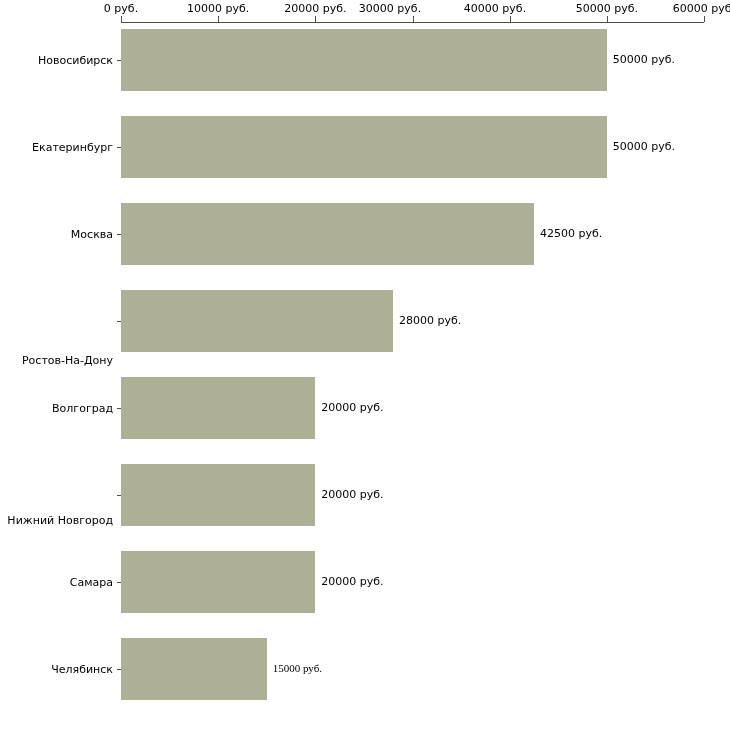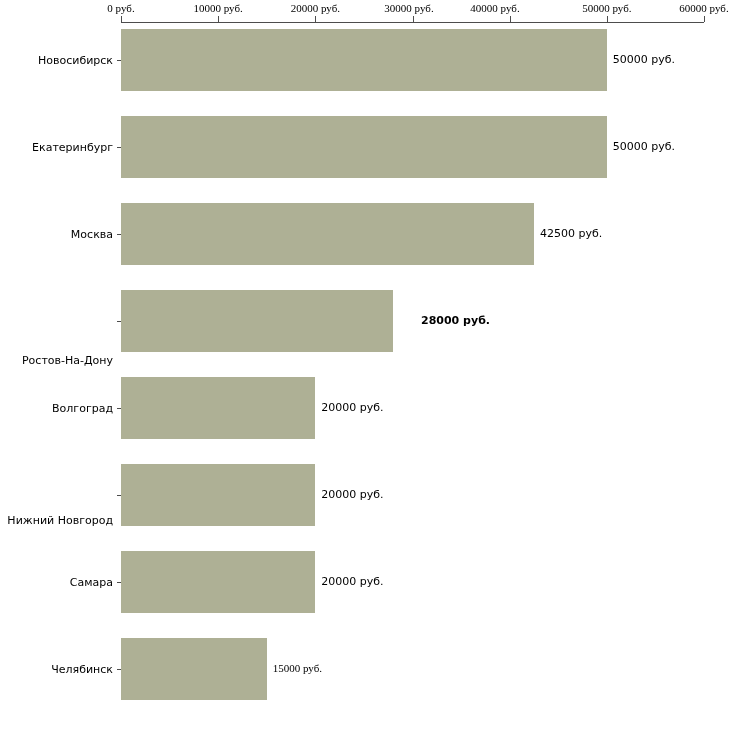--- a/index.html
+++ b/index.html
@@ -34,21 +34,20 @@
     background: #4d4d4d;
   }
   .tick-label {
     position: absolute;
     top: 2px;
     font-size: 11px;
     color: #000000;
     white-space: nowrap;
     transform: translateX(-50%);
     text-align: right;
-    font-family: Liberation Serif, serif;
   }
   .bar {
     position: absolute;
     left: 121px;
     background: #aeb095;
   }
   .bar-label {
     position: absolute;
     font-size: 11px;
     color: #000000;
@@ -78,38 +77,38 @@
   <div class="axis-line-top"></div>
 
   <div id="x-ticks">
       <div class="tick-mark" style="left: 121px;"></div>
       <div class="tick-label" style="left: 121px;">0 руб.</div>
       <div class="tick-mark" style="left: 218.167px;"></div>
       <div class="tick-label" style="left: 218.167px;">10000 руб.</div>
       <div class="tick-mark" style="left: 315.333px;"></div>
       <div class="tick-label" style="left: 315.333px;">20000 руб.</div>
       <div class="tick-mark" style="left: 412.5px;"></div>
-      <div class="tick-label" style="left: 409px;">30000 руб.</div>
+      <div class="tick-label" style="left: 390px;">30000 руб.</div>
       <div class="tick-mark" style="left: 509.667px;"></div>
       <div class="tick-label" style="left: 495px;">40000 руб.</div>
       <div class="tick-mark" style="left: 606.833px;"></div>
       <div class="tick-label" style="left: 606.833px;">50000 руб.</div>
       <div class="tick-mark" style="left: 704px;"></div>
       <div class="tick-label" style="left: 704px;">60000 руб.</div>
     </div>
 
   <div id="bars">
       <div class="bar" style="top: 29px; width: 485.833px; height: 62px; background: rgb(174, 176, 149);"></div>
       <div class="bar-label" style="left: 612.833px; top: 53px;">50000 руб.</div>
       <div class="bar" style="top: 116px; width: 485.833px; height: 62px; background: rgb(174, 176, 149);"></div>
       <div class="bar-label" style="left: 612.833px; top: 140px;">50000 руб.</div>
       <div class="bar" style="top: 203px; width: 412.958px; height: 62px; background: rgb(174, 176, 149);"></div>
       <div class="bar-label" style="left: 539.958px; top: 227px;">42500 руб.</div>
       <div class="bar" style="top: 290px; width: 272.067px; height: 62px; background: rgb(174, 176, 149);"></div>
-      <div class="bar-label" style="left: 421px; top: 314px; font-weight: bold;">28000 руб.</div>
+      <div class="bar-label" style="left: 399px; top: 314px;">28000 руб.</div>
       <div class="bar" style="top: 377px; width: 194.333px; height: 62px; background: rgb(174, 176, 149);"></div>
       <div class="bar-label" style="left: 321.333px; top: 401px;">20000 руб.</div>
       <div class="bar" style="top: 464px; width: 194.333px; height: 62px; background: rgb(174, 176, 149);"></div>
       <div class="bar-label" style="left: 321.333px; top: 488px;">20000 руб.</div>
       <div class="bar" style="top: 551px; width: 194.333px; height: 62px; background: rgb(174, 176, 149);"></div>
       <div class="bar-label" style="left: 321.333px; top: 575px;">20000 руб.</div>
       <div class="bar" style="top: 638px; width: 145.75px; height: 62px; background: rgb(174, 176, 149);"></div>
       <div class="bar-label" style="left: 272.75px; top: 662px; font-family: Liberation Serif, serif;">15000 руб.</div>
     </div>
 

